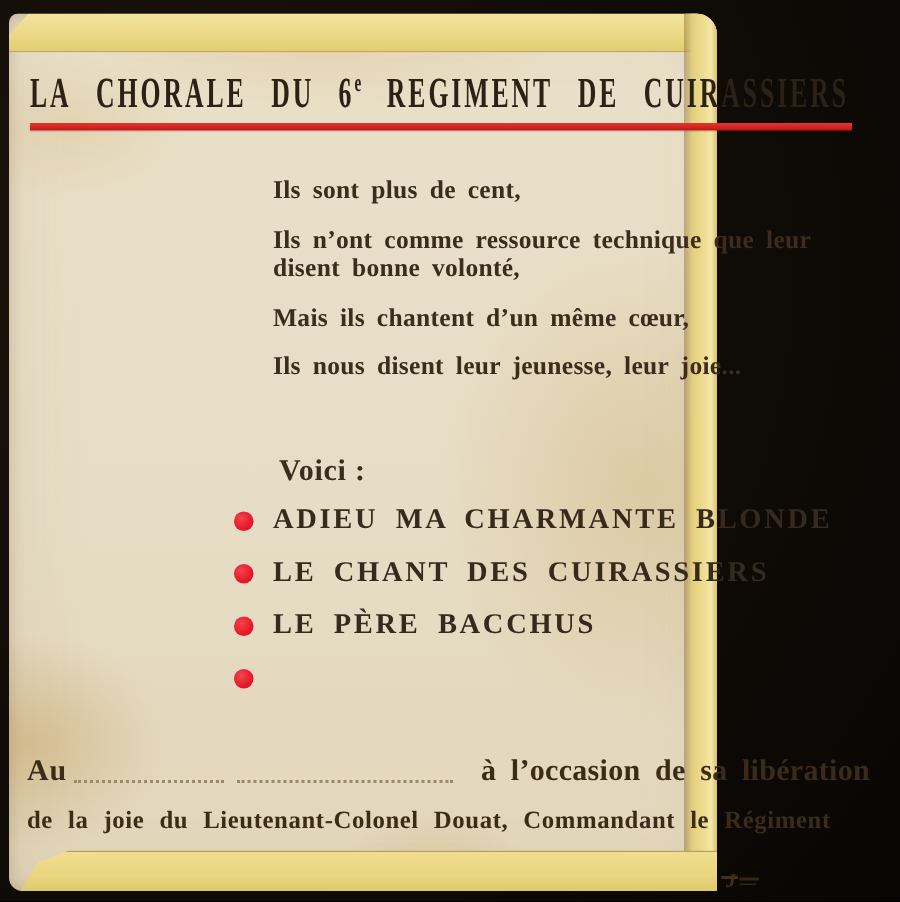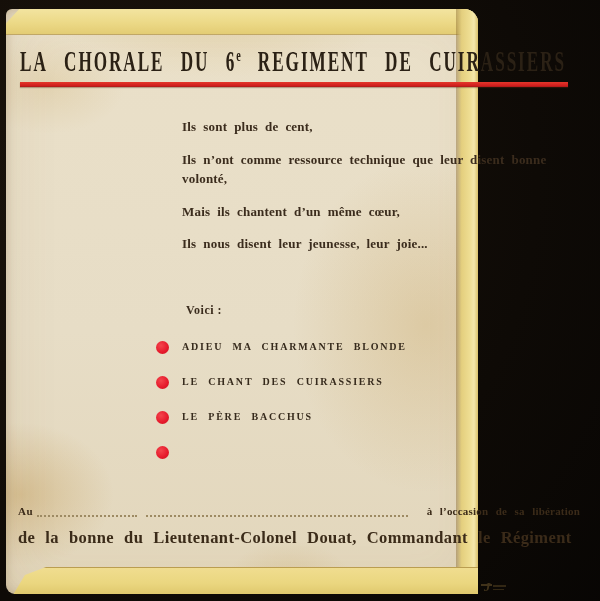--- a/index.html
+++ b/index.html
@@ -51,42 +51,42 @@
   }
   .title-row .ord { font-size:13px; letter-spacing:1px; vertical-align:8px; }
   .title-rule {
     position:absolute; left:14px; top:73px; width:548px; height:5px;
     background: linear-gradient(180deg,#e4372b 0%, #d01f1e 70%, #a81a18 100%);
     box-shadow: 0 1px 1px rgba(90,40,20,0.35);
   }
   
   .intro { position:absolute; left:176px; top:108px; width:394px; color:#3b2c1d; }
   .intro p {
-    font-weight:700; font-size:13px; line-height:19.5px;
+    font-weight:700; font-size:17px; line-height:19.5px;
     word-spacing:3.5px; letter-spacing:0.2px; margin-bottom:13px;
   }
   
   .voici {
     position:absolute; left:180px; top:294px;
-    font-weight:700; font-size:12px; letter-spacing:0.5px; color:#3b2c1d;
+    font-weight:700; font-size:20px; letter-spacing:0.5px; color:#3b2c1d;
   }
   .tracks { position:absolute; left:150px; top:320px; list-style:none; }
   .track { display:flex; align-items:center; height:35px; }
   .bullet {
     width:13px; height:13px; border-radius:50%; flex:0 0 13px;
     background: radial-gradient(circle at 38% 35%, #f4444c 0%, #e5192b 60%, #c91222 100%);
     margin-right:13px; margin-top:1px;
   }
   .track-label {
-    font-weight:700; font-size:10px; letter-spacing:1.8px; word-spacing:5px;
+    font-weight:700; font-size:19px; letter-spacing:1.8px; word-spacing:5px;
     color:#362a1c; white-space:nowrap;
   }
   
   .dedication { position:absolute; left:12px; top:494px; width:562px; color:#3b2b19; }
-  .ded-line1 { display:flex; align-items:flex-end; font-weight:700; font-size:11px; }
+  .ded-line1 { display:flex; align-items:center; font-weight:700; font-size:20px; }
   .ded-au { letter-spacing:0.5px; }
   .dots-wrap { flex:1 1 auto; display:flex; align-items:flex-end; margin:0 8px 0 4px; }
   .dots { border-bottom:2px dotted #9d8a63; height:14px; }
   .dots.d1 { width:100px; margin-right:9px; }
   .dots.d2 { flex:1 1 auto; }
   .ded-suffix { white-space:nowrap; word-spacing:4.5px; letter-spacing:0.2px;margin-left:11px; }
   .ded-line2 {
     margin-top:11px; font-weight:700; font-size:16.5px;
     word-spacing:5.5px; letter-spacing:0.4px; white-space:nowrap;
   }
@@ -153,21 +153,21 @@
 
     <div class="dedication">
       <div class="ded-line1">
         <span class="ded-au">Au</span>
         <span class="dots-wrap">
           <span class="dots d1"></span>
           <span class="dots d2"></span>
         </span>
         <span class="ded-suffix">à l’occasion de sa libération</span>
       </div>
-      <div class="ded-line2">de la bonne du Lieutenant-Colonel Douat, Commandant le Régiment</div>
+      <div class="ded-line2">de la joie du Lieutenant-Colonel Douat, Commandant le Régiment</div>
     </div>
 
     <div class="pub-mark">
       <span class="pub-glyph">J</span>
       <span class="pub-lines">
           <i></i>
           <i></i>
         </span>
     </div>
 

